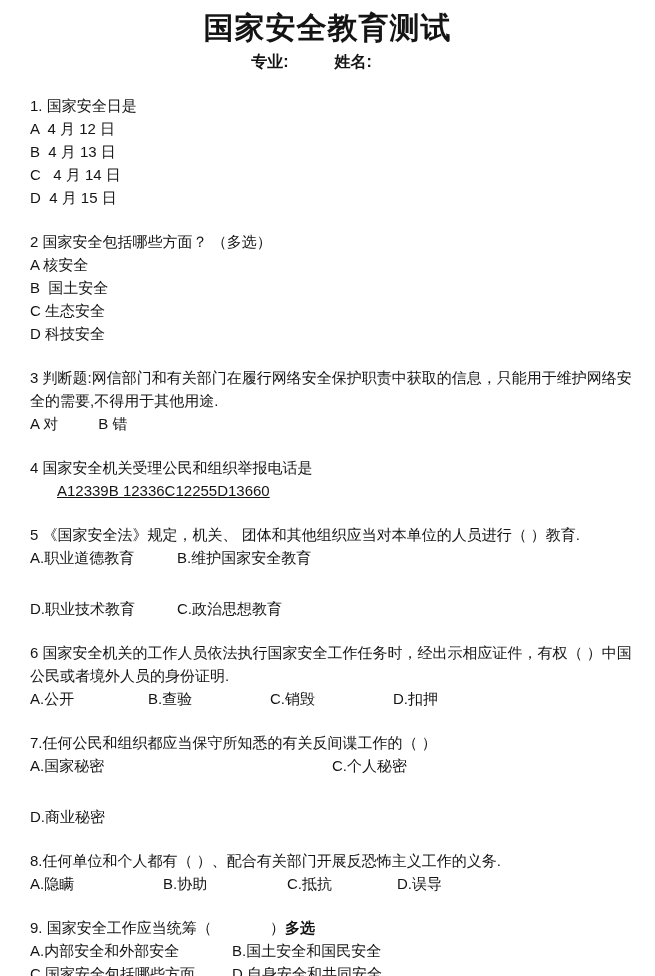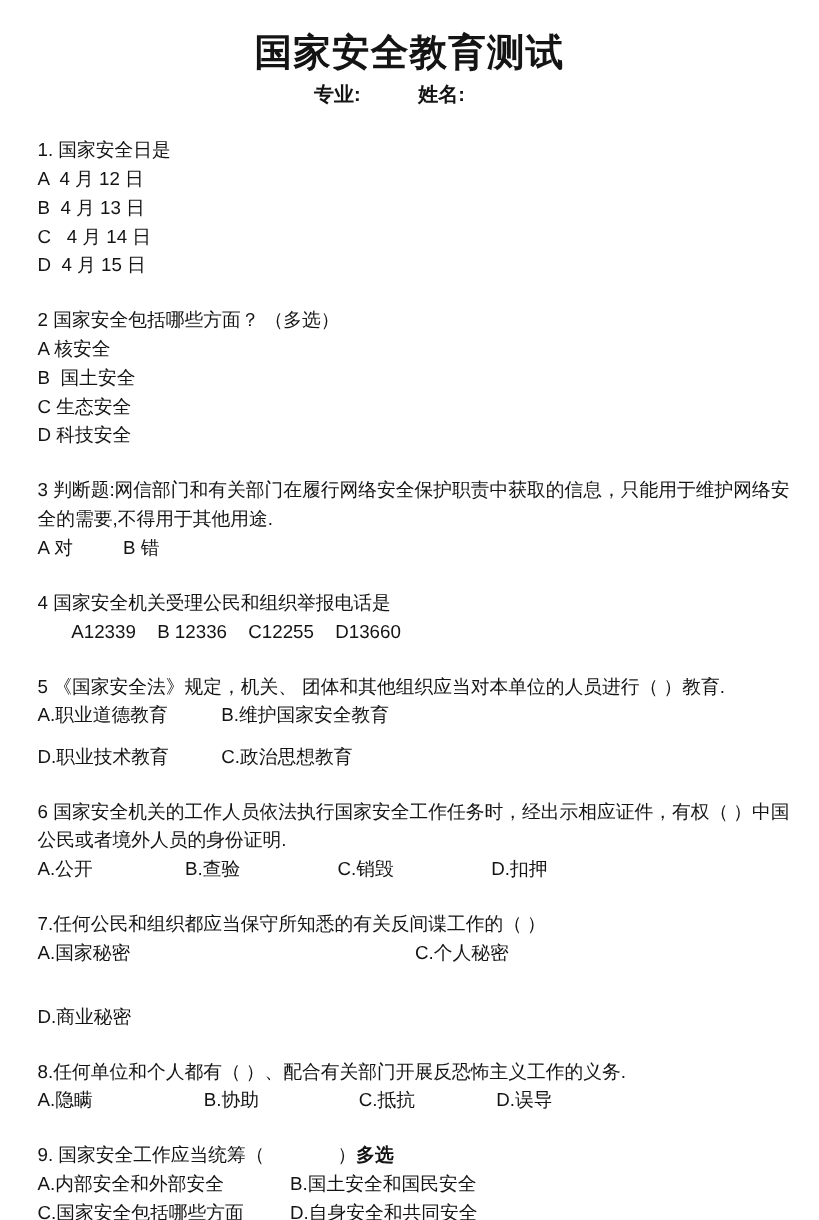--- a/index.html
+++ b/index.html
@@ -11,21 +11,21 @@
     color: #141414;
     font-family: "Liberation Sans", sans-serif;
     overflow: hidden;
     box-sizing: border-box;
   }
   .doc-title {
     text-align: center;
     font-size: 30px;
     font-weight: bold;
     letter-spacing: 1px;
-    padding-top: 24px;
+    padding-top: 9px;
     line-height: 38px;
   }
   .subhead {
     display: flex;
     justify-content: center;
     gap: 46px;
     font-weight: bold;
     font-size: 16px;
     line-height: 22px;
     margin-top: 4px;
@@ -35,22 +35,22 @@
   .body {
     padding: 0 14px 0 30px;
     font-size: 15px;
     line-height: 23px;
   }
   .q { margin-top: 21px; }
   .q1 { }
   .prompt, .opt { white-space: pre-wrap; }
   .opts-stacked .opt { display: block; }
   .opts-inline-pair { display: flex; gap: 40px; }
-  .opts-inline-phones { display: flex; gap: 17px; padding-left: 27px; }
-  .grid2-q5 { display: grid; grid-template-columns: 147px 1fr; row-gap: 10px; }
+  .opts-inline-phones { display: flex; padding-left: 27px; text-decoration: underline; }
+  .grid2-q5 { display: grid; grid-template-columns: 147px 1fr; row-gap: 28px; }
   .grid2-q7 { display: grid; grid-template-columns: 302px 1fr; row-gap: 28px; }
   .grid2-q9 { display: grid; grid-template-columns: 202px 1fr; }
   .grid4-q6 { display: grid; grid-template-columns: 118px 122px 123px 1fr; }
   .grid4-q8 { display: grid; grid-template-columns: 133px 124px 110px 1fr; }
   .bold { font-weight: bold; }
 </style>
 </head>
 <body>
 
 <div class="page">

